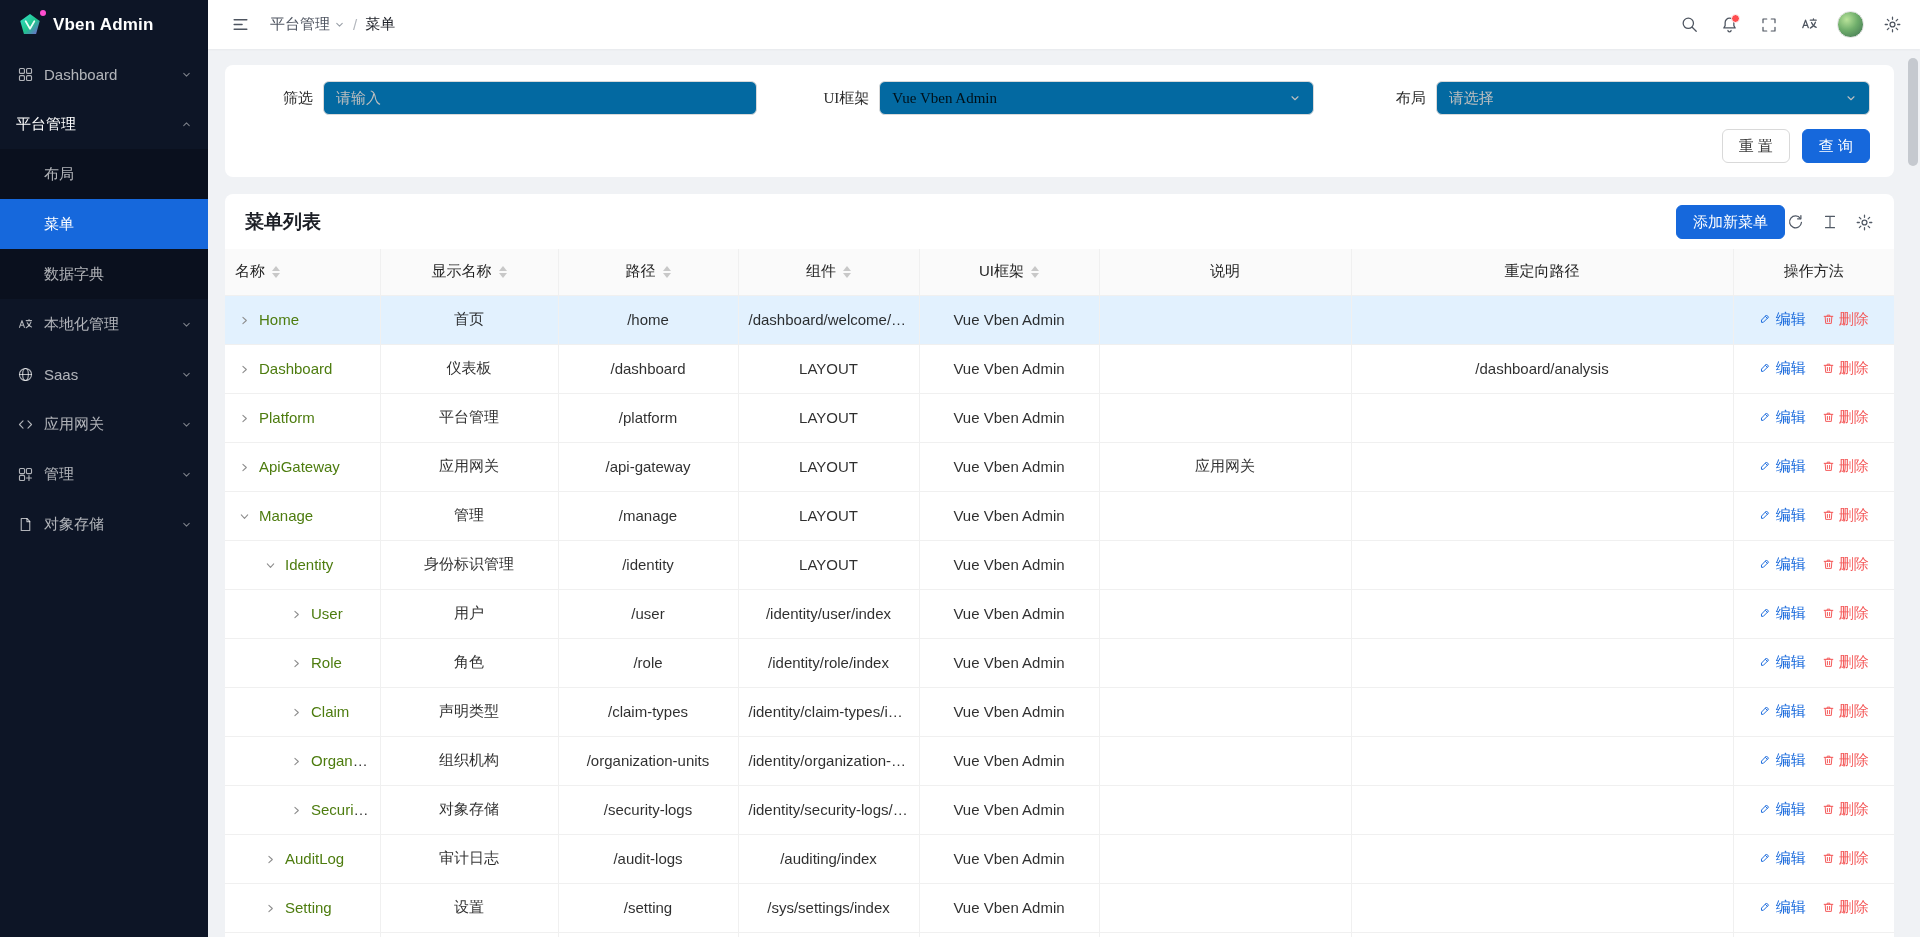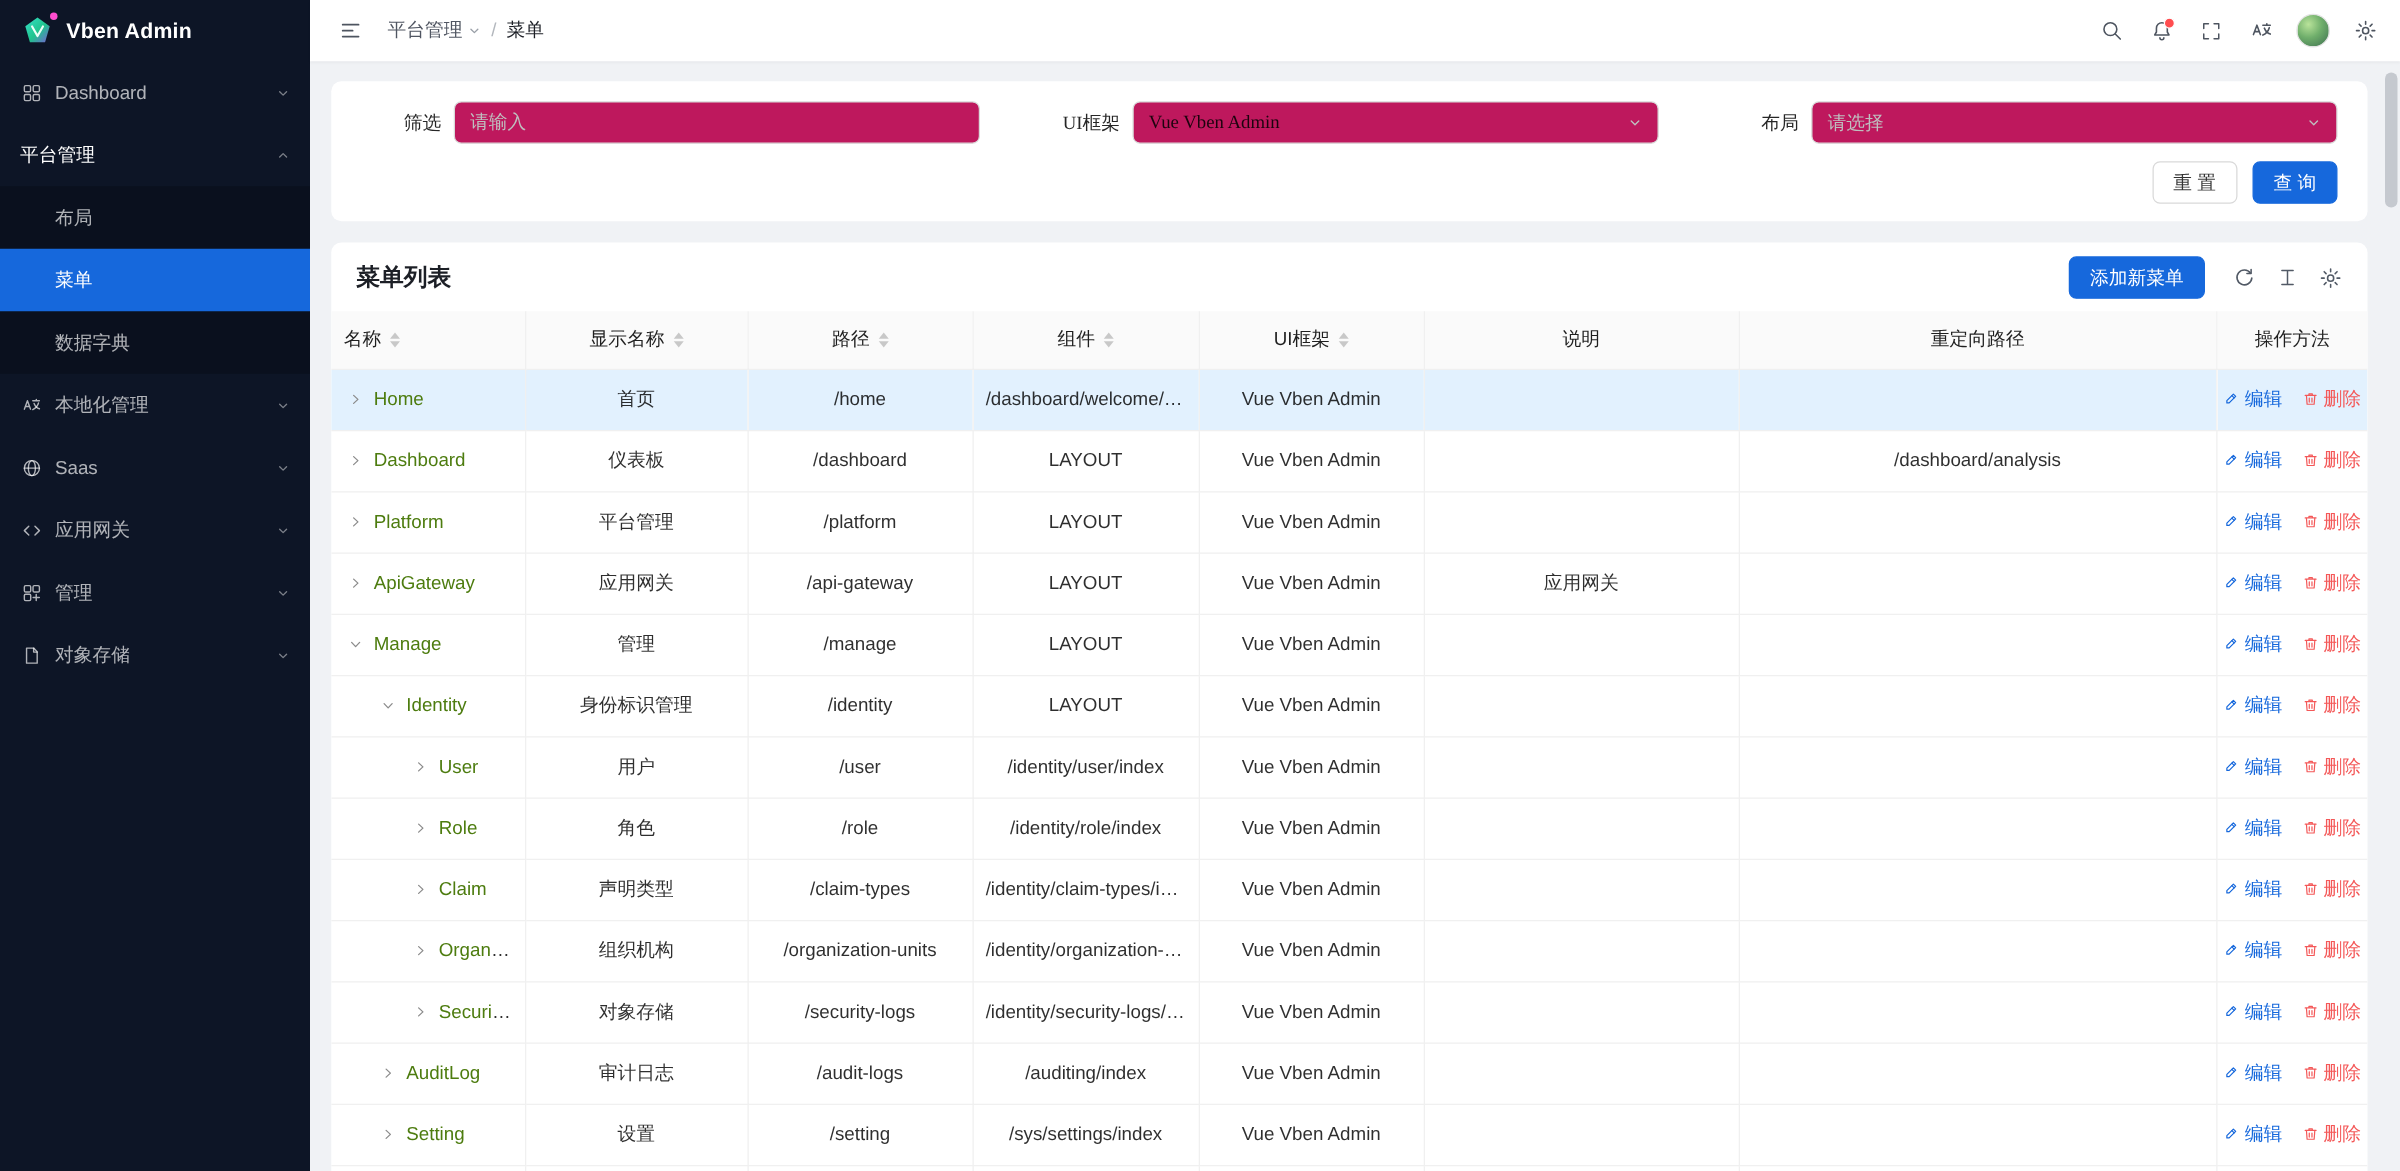--- a/index.html
+++ b/index.html
@@ -5,21 +5,21 @@
   * { margin:0; padding:0; box-sizing:border-box; }
   html,body { width:1920px; height:937px; overflow:hidden; }
   body {
     font-family:"Liberation Sans","DejaVu Sans",sans-serif;
     font-size:15px; color:rgba(0,0,0,.85);
     background:#f0f2f5;
   }
   .layout { display:flex; height:100%; }
 
   
-  .sidebar { width:248px; flex-shrink:0; background:var(--sidebar-bg,#0d1526); color:rgba(255,255,255,.68); display:flex; flex-direction:column; }
+  .sidebar { width:208px; flex-shrink:0; background:var(--sidebar-bg,#0d1526); color:rgba(255,255,255,.68); display:flex; flex-direction:column; }
   .logo { height:49px; display:flex; align-items:center; gap:10px; padding:0 16px; cursor:pointer; }
   .logo-mark { position:relative; width:27px; height:27px; display:flex; align-items:center; justify-content:center; }
   .logo-mark::after { content:''; position:absolute; top:-1px; right:-3px; width:6px; height:6px; border-radius:50%; background:#ff4dcf; }
   .logo-text { color:#fff; font-size:17px; font-weight:700; letter-spacing:.2px; }
   .menu { flex:1; overflow:hidden; }
   .menu-item { height:50px; display:flex; align-items:center; gap:10px; padding:0 16px; font-size:15px; cursor:pointer; }
   .menu-item .mi-icon { width:18px; height:18px; display:flex; align-items:center; justify-content:center; }
   .menu-item .mi-label { flex:1; white-space:nowrap; overflow:hidden; text-overflow:ellipsis; }
   .menu-item .mi-caret { color:rgba(255,255,255,.45); display:flex; }
   .menu-item.open { color:#fff; }
@@ -41,36 +41,36 @@
     background:radial-gradient(circle at 35% 30%, #b9e39a 0%, #6fae6b 45%, #3c6e4f 100%); border:1px solid #e3e3e3; }
 
   
   .content { flex:1; padding:16px 26px 0 17px; overflow:hidden; }
   .card { background:#fff; border-radius:8px; }
 
   .filter-card { padding:16px 24px 14px; margin-bottom:17px; }
   .filter-row { display:flex; gap:48px; }
   .field { flex:1; display:flex; align-items:center; gap:10px; min-width:0;font-family:Liberation Serif, serif; }
   .field-label { min-width:64px; text-align:right; color:rgba(0,0,0,.85); white-space:nowrap; }
-  .control { flex:1; height:34px; border:1px solid #d9d9d9; border-radius:6px; background:#be185d; display:flex; align-items:center; padding:0 12px; font-size:15px; min-width:0; }
+  .control { flex:1; height:34px; border:1px solid #d9d9d9; border-radius:6px; background:#0369a1; display:flex; align-items:center; padding:0 12px; font-size:15px; min-width:0; }
   input.control { outline:none; color:rgba(0,0,0,.85); font-family:inherit; }
   input.control::placeholder { color:#bfbfbf; }
   .select { cursor:pointer; }
   .select-value { flex:1; white-space:nowrap; overflow:hidden; text-overflow:ellipsis; color:rgba(0,0,0,.85); }
   .select-value.placeholder { color:#bfbfbf; }
   .select .caret { color:#bfbfbf; display:flex; margin-left:8px; }
   .filter-actions { display:flex; justify-content:flex-end; gap:12px; margin-top:14px; }
   .btn { height:34px; padding:0 16px; border-radius:6px; border:1px solid #d9d9d9; background:#fff; color:rgba(0,0,0,.8); font-size:15px; font-family:inherit; display:inline-flex; align-items:center; justify-content:center; cursor:pointer; white-space:nowrap; }
   .btn.primary { background:var(--primary,#1668dc); border-color:var(--primary,#1668dc); color:#fff; }
 
   
   .table-card { padding-bottom:0; overflow:hidden; min-height:760px; }
   .table-toolbar { display:flex; align-items:center; padding:11px 20px 10px; }
   .table-title { font-size:19px; font-weight:600; color:#1c1f26; }
-  .toolbar-right { margin-left:auto; display:flex; align-items:center; gap:22px; }
+  .toolbar-right { margin-left:auto; display:flex; align-items:center; gap:1px; }
   .toolbar-icons { display:flex; align-items:center; gap:16px; color:#525a66; }
   .tool-icon { display:flex; cursor:pointer; }
 
   table.menu-table { width:100%; border-collapse:collapse; table-layout:fixed; }
   .menu-table th, .menu-table td { border-bottom:1px solid #f0f0f0; border-right:1px solid #f0f0f0; padding:0 10px; height:46px; text-align:center; font-weight:normal; overflow:hidden; white-space:nowrap; text-overflow:ellipsis; }
   .menu-table th:last-child, .menu-table td:last-child { border-right:none; }
   .menu-table thead th { background:#fafafa; color:rgba(0,0,0,.88); font-weight:500; font-size:15px; }
   .menu-table tbody td { height:49px; font-size:15px; color:rgba(0,0,0,.82); }
   .menu-table th.left, .menu-table td.left { text-align:left; }
   .th-inner { display:inline-flex; align-items:center; gap:7px; }

